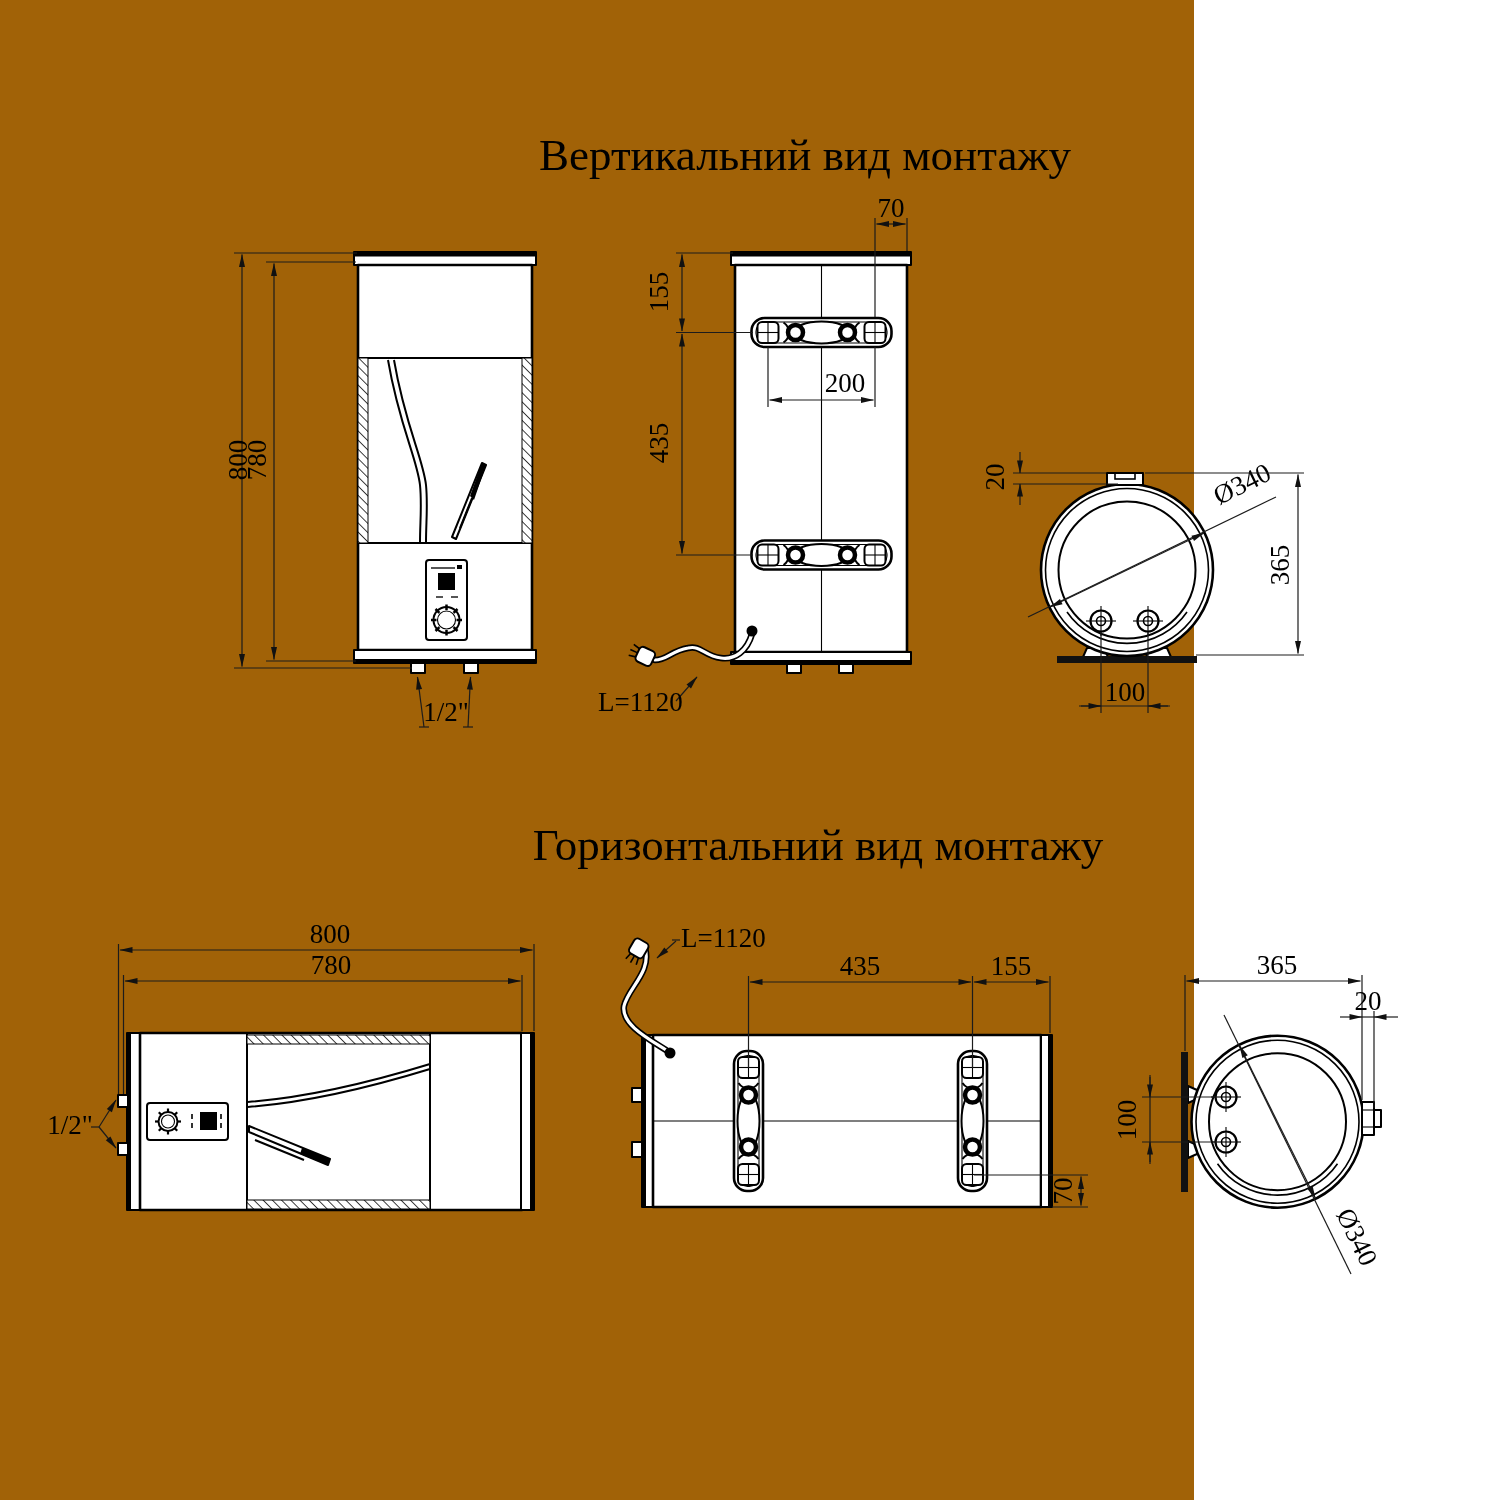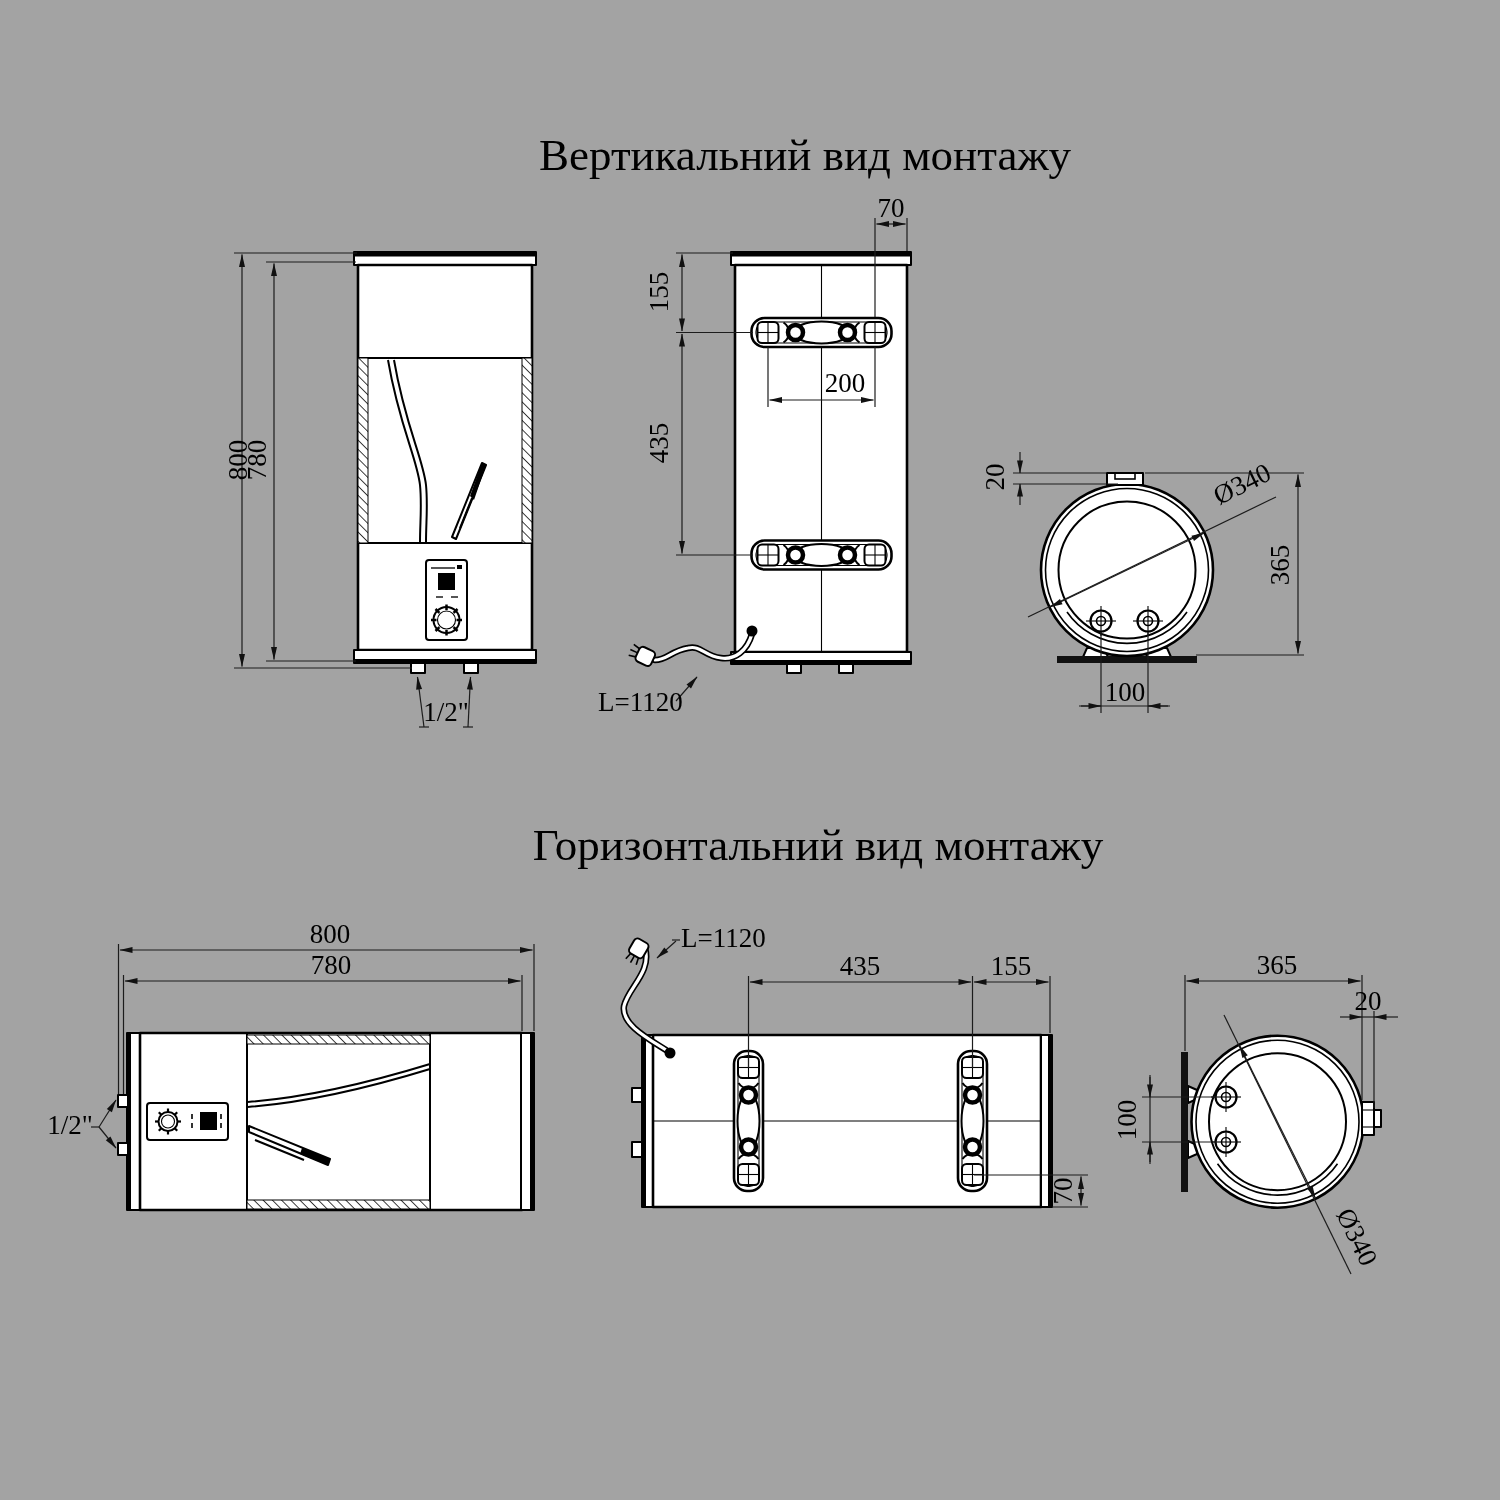--- a/index.html
+++ b/index.html
@@ -1,16 +1,16 @@
 <!DOCTYPE html>
 <html><head>
 <meta charset="utf-8">
 <style>
   html,body{margin:0;padding:0;background:#fff;}
-  #canvas{width:1500px;height:1500px;position:relative;background:#a3a3a3;}
+  #canvas{width:1194px;height:1500px;position:relative;background:#a16207;}
   svg{display:block;}
   text{font-family:"Liberation Serif","DejaVu Serif",serif;fill:#000;}
   .title{font-size:45px;}
   .dimt{font-size:27px;}
   .ow{fill:#fff;stroke:#000;stroke-width:2.6;stroke-linejoin:round;}
   .o2{fill:none;stroke:#000;stroke-width:2;stroke-linejoin:round;}
   .o2w{fill:#fff;stroke:#000;stroke-width:2;stroke-linejoin:round;}
   .t1{stroke:#000;stroke-width:1.1;fill:none;}
   .t2{stroke:#000;stroke-width:1.6;fill:none;}
   .thick{stroke:#000;stroke-width:4;fill:none;}

